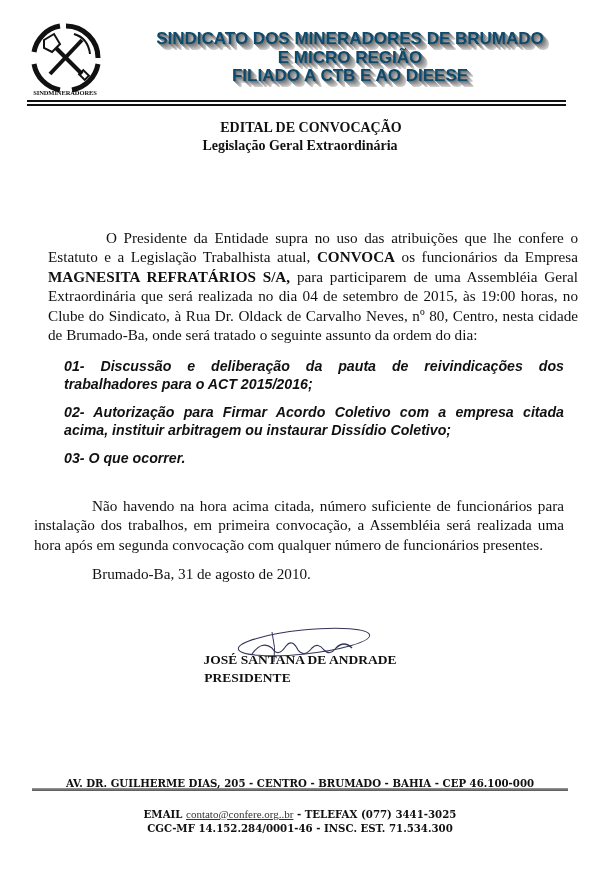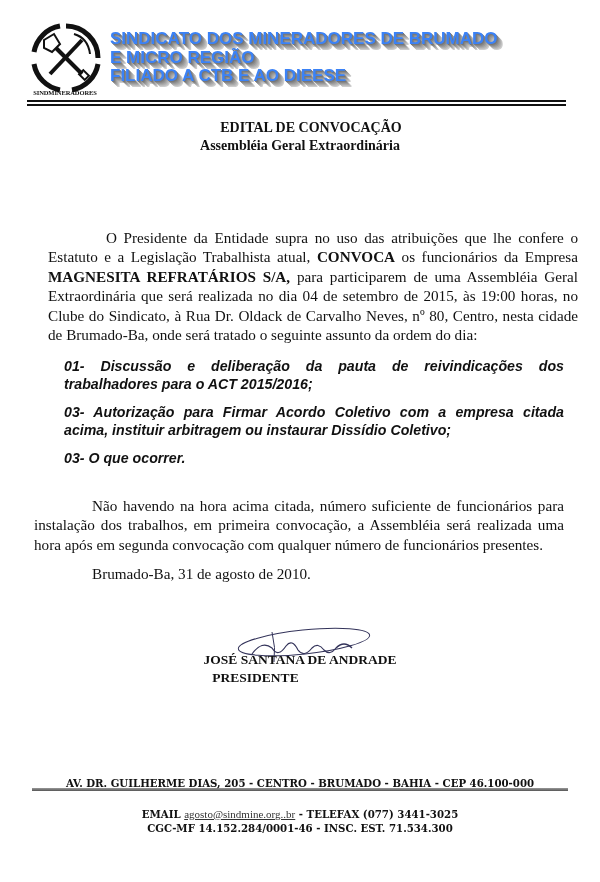--- a/index.html
+++ b/index.html
@@ -2,21 +2,21 @@
 <html><head>
 <meta charset="utf-8">
 <style>
   html, body { margin: 0; padding: 0; background: #ffffff; }
   body { width: 600px; height: 882px; position: relative; overflow: hidden; font-family: "Liberation Serif", serif; color: #111; }
   .abs { position: absolute; }
 
   
   #logo { left: 30px; top: 22px; width: 72px; height: 72px; }
   #logo-text { left: 24px; top: 89px; width: 82px; text-align: center; font-family: "Liberation Serif", serif; font-weight: bold; font-size: 6.5px; letter-spacing: -0.1px; color: #111; }
-  .lh-line { position: absolute; left: 110px; width: 480px; font-family: "Liberation Sans", sans-serif; font-weight: bold; font-size: 17px; letter-spacing: 0px; color: #3b82f6;
+  .lh-line { position: absolute; left: 110px; width: 480px; text-align: center; font-family: "Liberation Sans", sans-serif; font-weight: bold; font-size: 17px; letter-spacing: 0px; color: #0c4a6e;
     text-shadow: 1px 1px 0 #777, 2px 2px 0 #888, 3px 3px 0 #999, 4px 4px 0 #aaa, 5px 5px 0 #bbb, 6px 6px 0 #ccc; line-height: 18px; }
   #lh1 { top: 30px; }
   #lh2 { top: 49px; }
   #lh3 { top: 67px; }
 
   #rule-top-1 { left: 27px; top: 100px; width: 539px; height: 2px; background: #111; }
   #rule-top-2 { left: 27px; top: 104px; width: 539px; height: 2px; background: #111; }
 
   
   #title { left: 0; width: 600px; top: 120px; text-align: center; font-weight: bold; font-size: 14px; padding-left: 11px; }
@@ -28,21 +28,21 @@
   .item { position: absolute; left: 64px; width: 500px; font-family: "Liberation Sans", sans-serif; font-weight: bold; font-style: italic; font-size: 14.2px; line-height: 17.5px; text-align: justify; }
   #item1 { top: 358px; }
   #item2 { top: 404px; }
   #item3 { top: 450px; }
   #p2 { top: 496px; text-indent: 58px; }
   #dateline { left: 92px; top: 565px; font-size: 15.2px; }
 
   
   #signature { left: 232px; top: 618px; width: 150px; height: 50px; }
   #signer-name { left: 0; width: 600px; top: 652px; text-align: center; font-weight: bold; font-size: 13.5px; }
-  #signer-role { left: 0; width: 495px; top: 670px; text-align: center; font-weight: bold; font-size: 13.5px; padding-left: 8px; }
+  #signer-role { left: 0; width: 495px; top: 670px; text-align: center; font-weight: bold; font-size: 13.5px; }
 
   
   #rule-bottom { left: 32px; top: 788px; width: 536px; height: 3px; background: linear-gradient(#999, #555); }
   .foot { position: absolute; left: 0; width: 600px; text-align: center; font-family: "DejaVu Serif", serif; font-weight: bold; font-size: 10.2px; line-height: 14px; color: #111; }
   #f1 { top: 776px; }
   #f2 { top: 807px; }
   #f3 { top: 821px; text-align: center; }
   .email { font-weight: normal; text-decoration: underline; font-family: "Liberation Serif", serif; font-size: 11px; color: #333; }
   b { font-weight: bold; }
 </style>
@@ -67,38 +67,38 @@
 <div class="abs" id="logo-text">SINDMINERADORES</div>
 
 <div class="lh-line" id="lh1">SINDICATO DOS MINERADORES DE BRUMADO</div>
 <div class="lh-line" id="lh2">E MICRO REGIÃO</div>
 <div class="lh-line" id="lh3">FILIADO A CTB E AO DIEESE</div>
 
 <div class="abs" id="rule-top-1"></div>
 <div class="abs" id="rule-top-2"></div>
 
 <div class="abs" id="title">EDITAL DE CONVOCAÇÃO</div>
-<div class="abs" id="subtitle">Assembléia Geral Extraordinária</div>
+<div class="abs" id="subtitle">Legislação Geral Extraordinária</div>
 
 <div class="para" id="p1"><span>O Presidente da Entidade supra no uso das atribuições que lhe confere o Estatuto e a Legislação Trabalhista atual, </span><b>CONVOCA</b><span> os funcionários da Empresa </span><b>MAGNESITA REFRATÁRIOS S/A,</b><span> para participarem de uma Assembléia Geral Extraordinária que será realizada no dia 04 de setembro  de 2015, às 19:00 horas, no Clube do Sindicato, à Rua Dr. Oldack de Carvalho Neves, nº 80, Centro,  nesta cidade de Brumado-Ba, onde será tratado o seguinte assunto da ordem do dia:</span></div>
 
 <div class="item" id="item1">01- Discussão e deliberação da pauta de reivindicações dos trabalhadores para o ACT 2015/2016;</div>
-<div class="item" id="item2">03- Autorização para Firmar Acordo Coletivo com a empresa citada acima, instituir arbitragem ou instaurar Dissídio Coletivo;</div>
+<div class="item" id="item2">02- Autorização para Firmar Acordo Coletivo com a empresa citada acima, instituir arbitragem ou instaurar Dissídio Coletivo;</div>
 <div class="item" id="item3">03- O que ocorrer.</div>
 
 <div class="para" id="p2">Não havendo na hora acima citada, número suficiente de funcionários para instalação dos trabalhos, em primeira convocação, a Assembléia será realizada uma hora após em segunda convocação com qualquer número de funcionários presentes.</div>
 
 <div class="abs" id="dateline">Brumado-Ba, 31 de agosto de 2010.</div>
 
 <div class="abs" id="signature">
   <svg width="150" height="50" viewBox="0 0 150 50">
     <ellipse cx="72" cy="24" rx="66" ry="12" fill="none" stroke="#33335a" stroke-width="1" transform="rotate(-6 72 24)"></ellipse>
     <path d="M20 36 Q30 22 40 30 Q46 40 54 28 Q60 20 66 32 Q72 40 80 30 Q86 24 92 32 Q98 38 104 30 Q112 22 120 30" fill="none" stroke="#33335a" stroke-width="1.2"></path>
     <path d="M40 14 Q44 30 42 44" fill="none" stroke="#33335a" stroke-width="1"></path>
   </svg>
 </div>
 <div class="abs" id="signer-name">JOSÉ SANTANA DE ANDRADE</div>
 <div class="abs" id="signer-role">PRESIDENTE</div>
 
 <div class="abs" id="rule-bottom"></div>
 <div class="foot" id="f1">AV. DR. GUILHERME DIAS, 205 - CENTRO - BRUMADO - BAHIA - CEP 46.100-000</div>
-<div class="foot" id="f2"><span>EMAIL </span><span class="email">agosto@sindmine.org..br</span><span> - TELEFAX (077) 3441-3025</span></div>
+<div class="foot" id="f2"><span>EMAIL </span><span class="email">contato@confere.org..br</span><span> - TELEFAX (077) 3441-3025</span></div>
 <div class="foot" id="f3">CGC-MF 14.152.284/0001-46 - INSC. EST. 71.534.300</div>
 
 </body></html>

